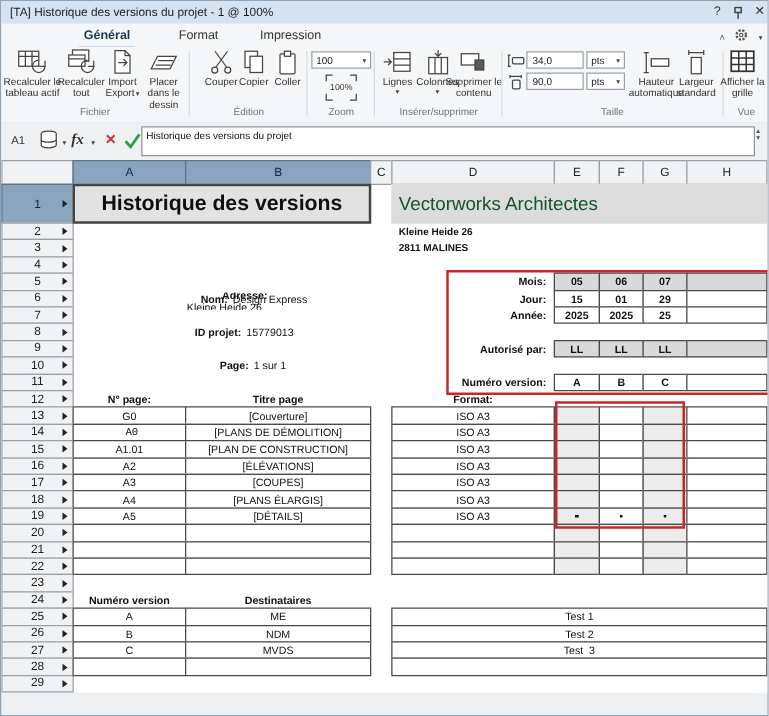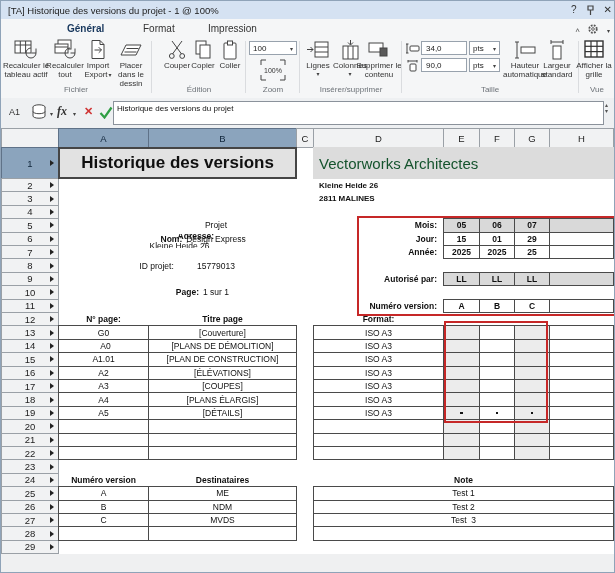--- a/index.html
+++ b/index.html
@@ -401,24 +401,23 @@
         <span class="rh-mark"></span>
       </div>
       <div class="ch" style="left: 0px; top: 538.8px; width: 58px; height: 14.4px;">
         <span class="rh-num">29</span>
         <span class="rh-mark"></span>
       </div>
       <div class="sc title-cell" style="left: 57px; top: 146px; width: 239px; height: 32px;">Historique des versions</div>
       <div class="sc l banner" style="left: 312px; top: 146px; width: 301px; height: 32px;">Vectorworks Architectes</div>
       <div class="sc l addr" style="left: 312px; top: 177px; width: 301px; height: 14.4px;">Kleine Heide 26</div>
       <div class="sc l addr" style="left: 312px; top: 190.4px; width: 301px; height: 14.4px; text-align: center;">2811 MALINES</div>
-      <div class="sc lv" style="left: 57px; top: 217.2px; width: 239px; height: 14.4px; font-weight: normal;"><span class="lvl" style="font-weight: bold;"></span><span class="lvv b">Projet</span></div>
       <div class="sc lv" style="left: 57px; top: 230.6px; width: 239px; height: 14.4px; font-weight: normal;"><span class="lvl" style="font-weight: bold;">Nom:</span><span class="lvv">Design Express</span></div>
       <div class="sc lv" style="left: 57px; top: 233px; width: 239px; height: 14.4px; font-weight: normal; flex-direction: column;"><span class="lvl" style="font-weight: bold;">Adresse:</span><span class="lvv">Kleine Heide 26</span></div>
-      <div class="sc lv" style="left: 57px; top: 257.4px; width: 239px; height: 14.4px; font-weight: normal;"><span class="lvl" style="font-weight: normal; text-align: center;">ID projet:</span><span class="lvv">15779013</span></div>
+      <div class="sc lv" style="left: 57px; top: 257.4px; width: 239px; height: 14.4px; font-weight: normal;"><span class="lvl" style="font-weight: bold;">ID projet:</span><span class="lvv">15779013</span></div>
       <div class="sc lv" style="left: 57px; top: 284.2px; width: 239px; height: 14.4px; font-weight: normal;"><span class="lvl" style="font-weight: bold;">Page:</span><span class="lvv">1 sur 1</span></div>
       <div class="sc r b" style="left: 312px; top: 217.2px; width: 131px; height: 14.4px;">Mois:</div>
       <div class="sc bx b gray" style="left: 442px; top: 217.2px; width: 37px; height: 14.4px;">05</div>
       <div class="sc bx b gray" style="left: 478px; top: 217.2px; width: 36px; height: 14.4px;">06</div>
       <div class="sc bx b gray" style="left: 513px; top: 217.2px; width: 36px; height: 14.4px;">07</div>
       <div class="sc bx b gray" style="left: 548px; top: 217.2px; width: 65px; height: 14.4px;"></div>
       <div class="sc r b" style="left: 312px; top: 230.6px; width: 131px; height: 14.4px;">Jour:</div>
       <div class="sc bx b" style="left: 442px; top: 230.6px; width: 37px; height: 14.4px;">15</div>
       <div class="sc bx b" style="left: 478px; top: 230.6px; width: 36px; height: 14.4px;">01</div>
       <div class="sc bx b" style="left: 513px; top: 230.6px; width: 36px; height: 14.4px;">29</div>
@@ -441,21 +440,21 @@
       <div class="sc b" style="left: 57px; top: 311px; width: 91px; height: 14.4px;">N° page:</div>
       <div class="sc b" style="left: 147px; top: 311px; width: 149px; height: 14.4px;">Titre page</div>
       <div class="sc b" style="left: 312px; top: 311px; width: 131px; height: 14.4px;">Format:</div>
       <div class="sc bx" style="left: 57px; top: 324.4px; width: 91px; height: 14.4px;">G0</div>
       <div class="sc bx" style="left: 147px; top: 324.4px; width: 149px; height: 14.4px;">[Couverture]</div>
       <div class="sc bx" style="left: 312px; top: 324.4px; width: 131px; height: 14.4px;">ISO A3</div>
       <div class="sc bx stripe" style="left: 442px; top: 324.4px; width: 37px; height: 14.4px;"></div>
       <div class="sc bx" style="left: 478px; top: 324.4px; width: 36px; height: 14.4px;"></div>
       <div class="sc bx stripe" style="left: 513px; top: 324.4px; width: 36px; height: 14.4px;"></div>
       <div class="sc bx" style="left: 548px; top: 324.4px; width: 65px; height: 14.4px;"></div>
-      <div class="sc bx" style="left: 57px; top: 337.8px; width: 95px; height: 14.4px;">A0</div>
+      <div class="sc bx" style="left: 57px; top: 337.8px; width: 95px; height: 14.4px; font-family: Liberation Mono, monospace;">A0</div>
       <div class="sc bx" style="left: 147px; top: 337.8px; width: 149px; height: 14.4px;">[PLANS DE DÉMOLITION]</div>
       <div class="sc bx" style="left: 312px; top: 337.8px; width: 131px; height: 14.4px;">ISO A3</div>
       <div class="sc bx stripe" style="left: 442px; top: 337.8px; width: 37px; height: 14.4px;"></div>
       <div class="sc bx" style="left: 478px; top: 337.8px; width: 36px; height: 14.4px;"></div>
       <div class="sc bx stripe" style="left: 513px; top: 337.8px; width: 36px; height: 14.4px;"></div>
       <div class="sc bx" style="left: 548px; top: 337.8px; width: 65px; height: 14.4px;"></div>
       <div class="sc bx" style="left: 57px; top: 351.2px; width: 91px; height: 14.4px;">A1.01</div>
       <div class="sc bx" style="left: 147px; top: 351.2px; width: 149px; height: 14.4px;">[PLAN DE CONSTRUCTION]</div>
       <div class="sc bx" style="left: 312px; top: 351.2px; width: 131px; height: 14.4px;">ISO A3</div>
       <div class="sc bx stripe" style="left: 442px; top: 351.2px; width: 37px; height: 14.4px;"></div>
@@ -506,21 +505,20 @@
       <div class="sc bx" style="left: 548px; top: 431.6px; width: 65px; height: 14.4px;"></div>
       <div class="sc bx" style="left: 57px; top: 445px; width: 91px; height: 14.4px;"></div>
       <div class="sc bx" style="left: 147px; top: 445px; width: 149px; height: 14.4px;"></div>
       <div class="sc bx" style="left: 312px; top: 445px; width: 131px; height: 14.4px;"></div>
       <div class="sc bx stripe" style="left: 442px; top: 445px; width: 37px; height: 14.4px;"></div>
       <div class="sc bx" style="left: 478px; top: 445px; width: 36px; height: 14.4px;"></div>
       <div class="sc bx stripe" style="left: 513px; top: 445px; width: 36px; height: 14.4px;"></div>
       <div class="sc bx" style="left: 548px; top: 445px; width: 65px; height: 14.4px;"></div>
       <div class="sc b" style="left: 57px; top: 471.8px; width: 91px; height: 14.4px;">Numéro version</div>
       <div class="sc b" style="left: 147px; top: 471.8px; width: 149px; height: 14.4px;">Destinataires</div>
-      <div class="sc b" style="left: 312px; top: 471.8px; width: 301px; height: 14.4px;">Note</div>
       <div class="sc bx" style="left: 57px; top: 485.2px; width: 91px; height: 14.4px;">A</div>
       <div class="sc bx" style="left: 147px; top: 485.2px; width: 149px; height: 14.4px;">ME</div>
       <div class="sc bx" style="left: 312px; top: 485.2px; width: 301px; height: 14.4px;">Test 1</div>
       <div class="sc bx" style="left: 57px; top: 498.6px; width: 91px; height: 14.4px;">B</div>
       <div class="sc bx" style="left: 147px; top: 498.6px; width: 149px; height: 14.4px;">NDM</div>
       <div class="sc bx" style="left: 312px; top: 498.6px; width: 301px; height: 14.4px;">Test 2</div>
       <div class="sc bx" style="left: 57px; top: 512px; width: 91px; height: 14.4px;">C</div>
       <div class="sc bx" style="left: 147px; top: 512px; width: 149px; height: 14.4px;">MVDS</div>
       <div class="sc bx" style="left: 312px; top: 512px; width: 301px; height: 14.4px;">Test  3</div>
       <div class="sc bx" style="left: 57px; top: 525.4px; width: 91px; height: 14.4px;"></div>

